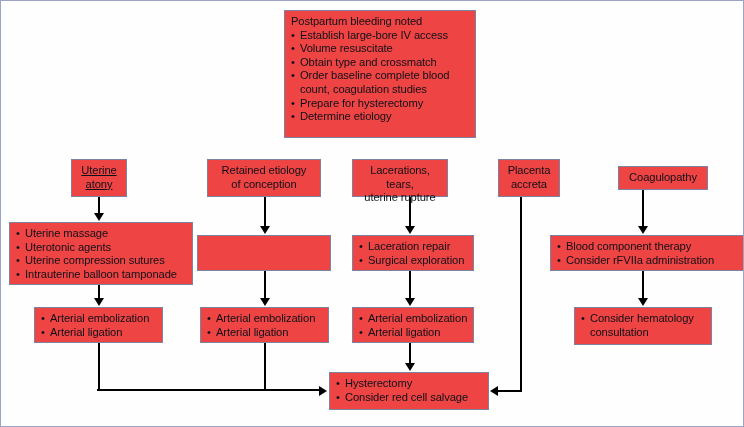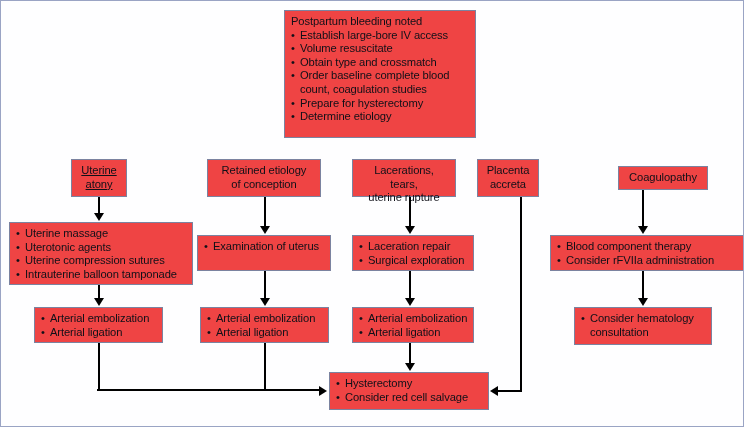--- a/index.html
+++ b/index.html
@@ -107,35 +107,34 @@
 
   <div class="box pad ctr" style="left:206px;top:158px;width:114px;height:38px;">
     <span>Retained etiology</span><br>
     <span>of conception</span>
   </div>
   <div class="vline" style="left:263px;top:196px;height:33px;"></div>
   <div class="arrow-d" style="left:259px;top:225px;"></div>
 
   <div class="box pad" style="left:196px;top:234px;width:134px;height:36px;">
     <ul>
-      <li>Examination of uterus</li>
     </ul>
   </div>
   <div class="vline" style="left:263px;top:270px;height:31px;"></div>
   <div class="arrow-d" style="left:259px;top:297px;"></div>
 
   <div class="box pad" style="left:199px;top:306px;width:129px;height:36px;">
     <ul>
       <li>Arterial embolization</li>
       <li>Arterial ligation</li>
     </ul>
   </div>
   <div class="vline" style="left:263px;top:342px;height:46px;"></div>
 
-  <div class="box pad ctr" style="left:351px;top:158px;width:104px;height:38px;">
+  <div class="box pad ctr" style="left:351px;top:158px;width:96px;height:38px;">
     <span>Lacerations, tears,</span><br>
     <span>uterine rupture</span>
   </div>
   <div class="vline" style="left:408px;top:196px;height:33px;"></div>
   <div class="arrow-d" style="left:404px;top:225px;"></div>
 
   <div class="box pad" style="left:351px;top:234px;width:122px;height:36px;">
     <ul>
       <li>Laceration repair</li>
       <li>Surgical exploration</li>
@@ -146,21 +145,21 @@
 
   <div class="box pad" style="left:351px;top:306px;width:122px;height:36px;">
     <ul>
       <li>Arterial embolization</li>
       <li>Arterial ligation</li>
     </ul>
   </div>
   <div class="vline" style="left:408px;top:342px;height:22px;"></div>
   <div class="arrow-d" style="left:404px;top:362px;"></div>
 
-  <div class="box pad ctr" style="left:476px;top:158px;width:62px;height:38px;">
+  <div class="box pad ctr" style="left:497px;top:158px;width:62px;height:38px;">
     <span>Placenta</span><br>
     <span>accreta</span>
   </div>
   <div class="vline" style="left:519px;top:196px;height:195px;"></div>
   <div class="hline" style="left:497px;top:389px;width:24px;"></div>
   <div class="arrow-l" style="left:489px;top:385px;"></div>
 
   <div class="box pad ctr" style="left:617px;top:165px;width:90px;height:24px;">
     <span>Coagulopathy</span>
   </div>

